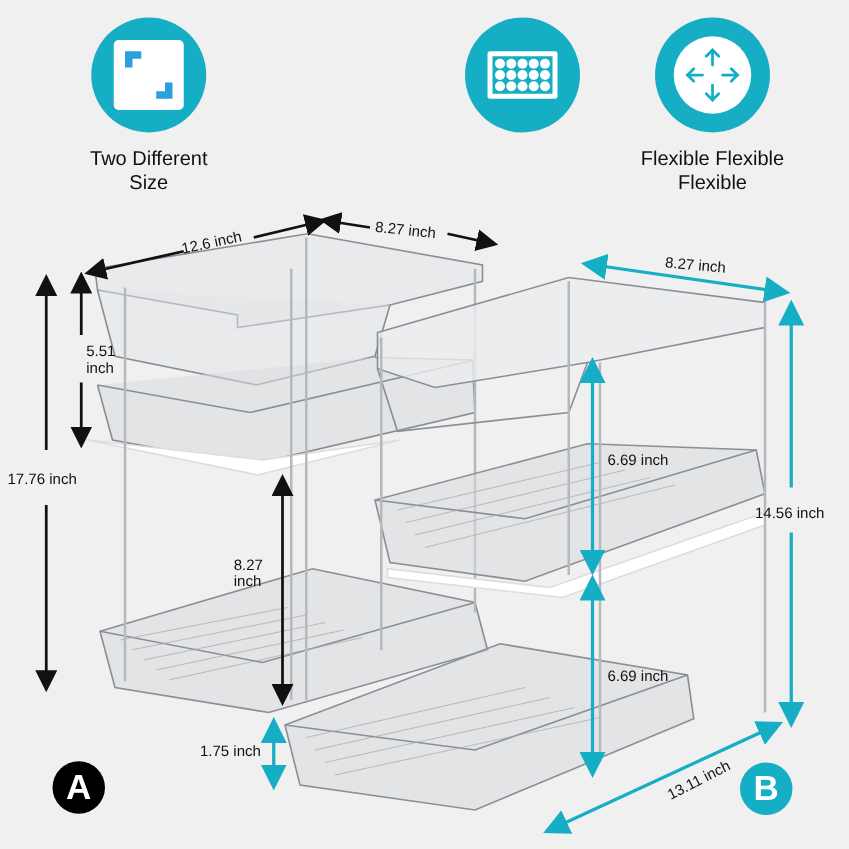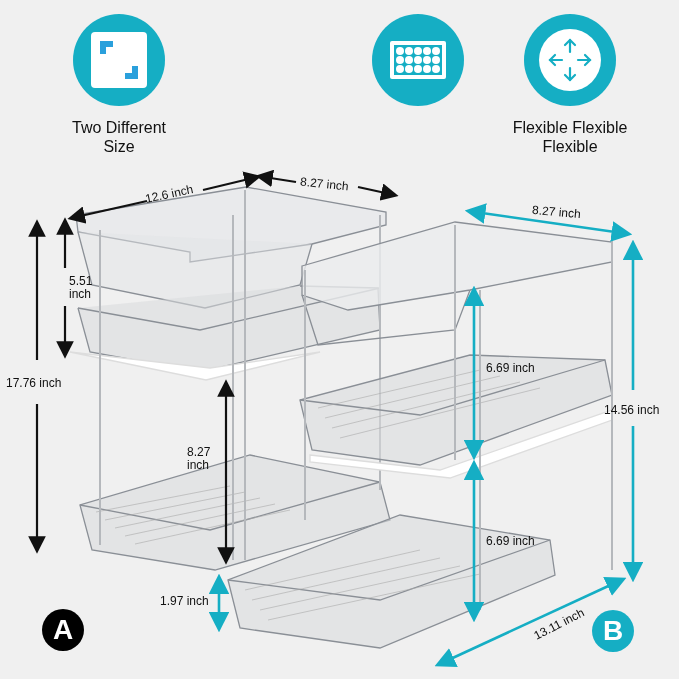--- a/index.html
+++ b/index.html
@@ -196,21 +196,21 @@
   <div class="dim" style="left:300px;top:178px;transform:rotate(6deg);">8.27 inch</div>
   <div class="dim" style="left:6px;top:377px;">17.76 inch</div>
   <div class="dim" style="left:69px;top:275px;text-align:left;width:24px;">
     <div>5.51</div>
     <div>inch</div>
   </div>
   <div class="dim" style="left:187px;top:446px;">
     <div>8.27</div>
     <div>inch</div>
   </div>
-  <div class="dim" style="left:160px;top:595px;">1.97 inch</div>
+  <div class="dim" style="left:160px;top:595px;">1.75 inch</div>
 
   <div class="dim" style="left:532px;top:206px;transform:rotate(5deg);">8.27 inch</div>
   <div class="dim" style="left:604px;top:404px;">14.56 inch</div>
   <div class="dim" style="left:486px;top:362px;">6.69 inch</div>
   <div class="dim" style="left:486px;top:535px;">6.69 inch</div>
   <div class="dim" style="left:532px;top:618px;transform:rotate(-27deg);">13.11 inch</div>
 
   <div class="badge badge-a">A</div>
   <div class="badge badge-b">B</div>
 </div>

